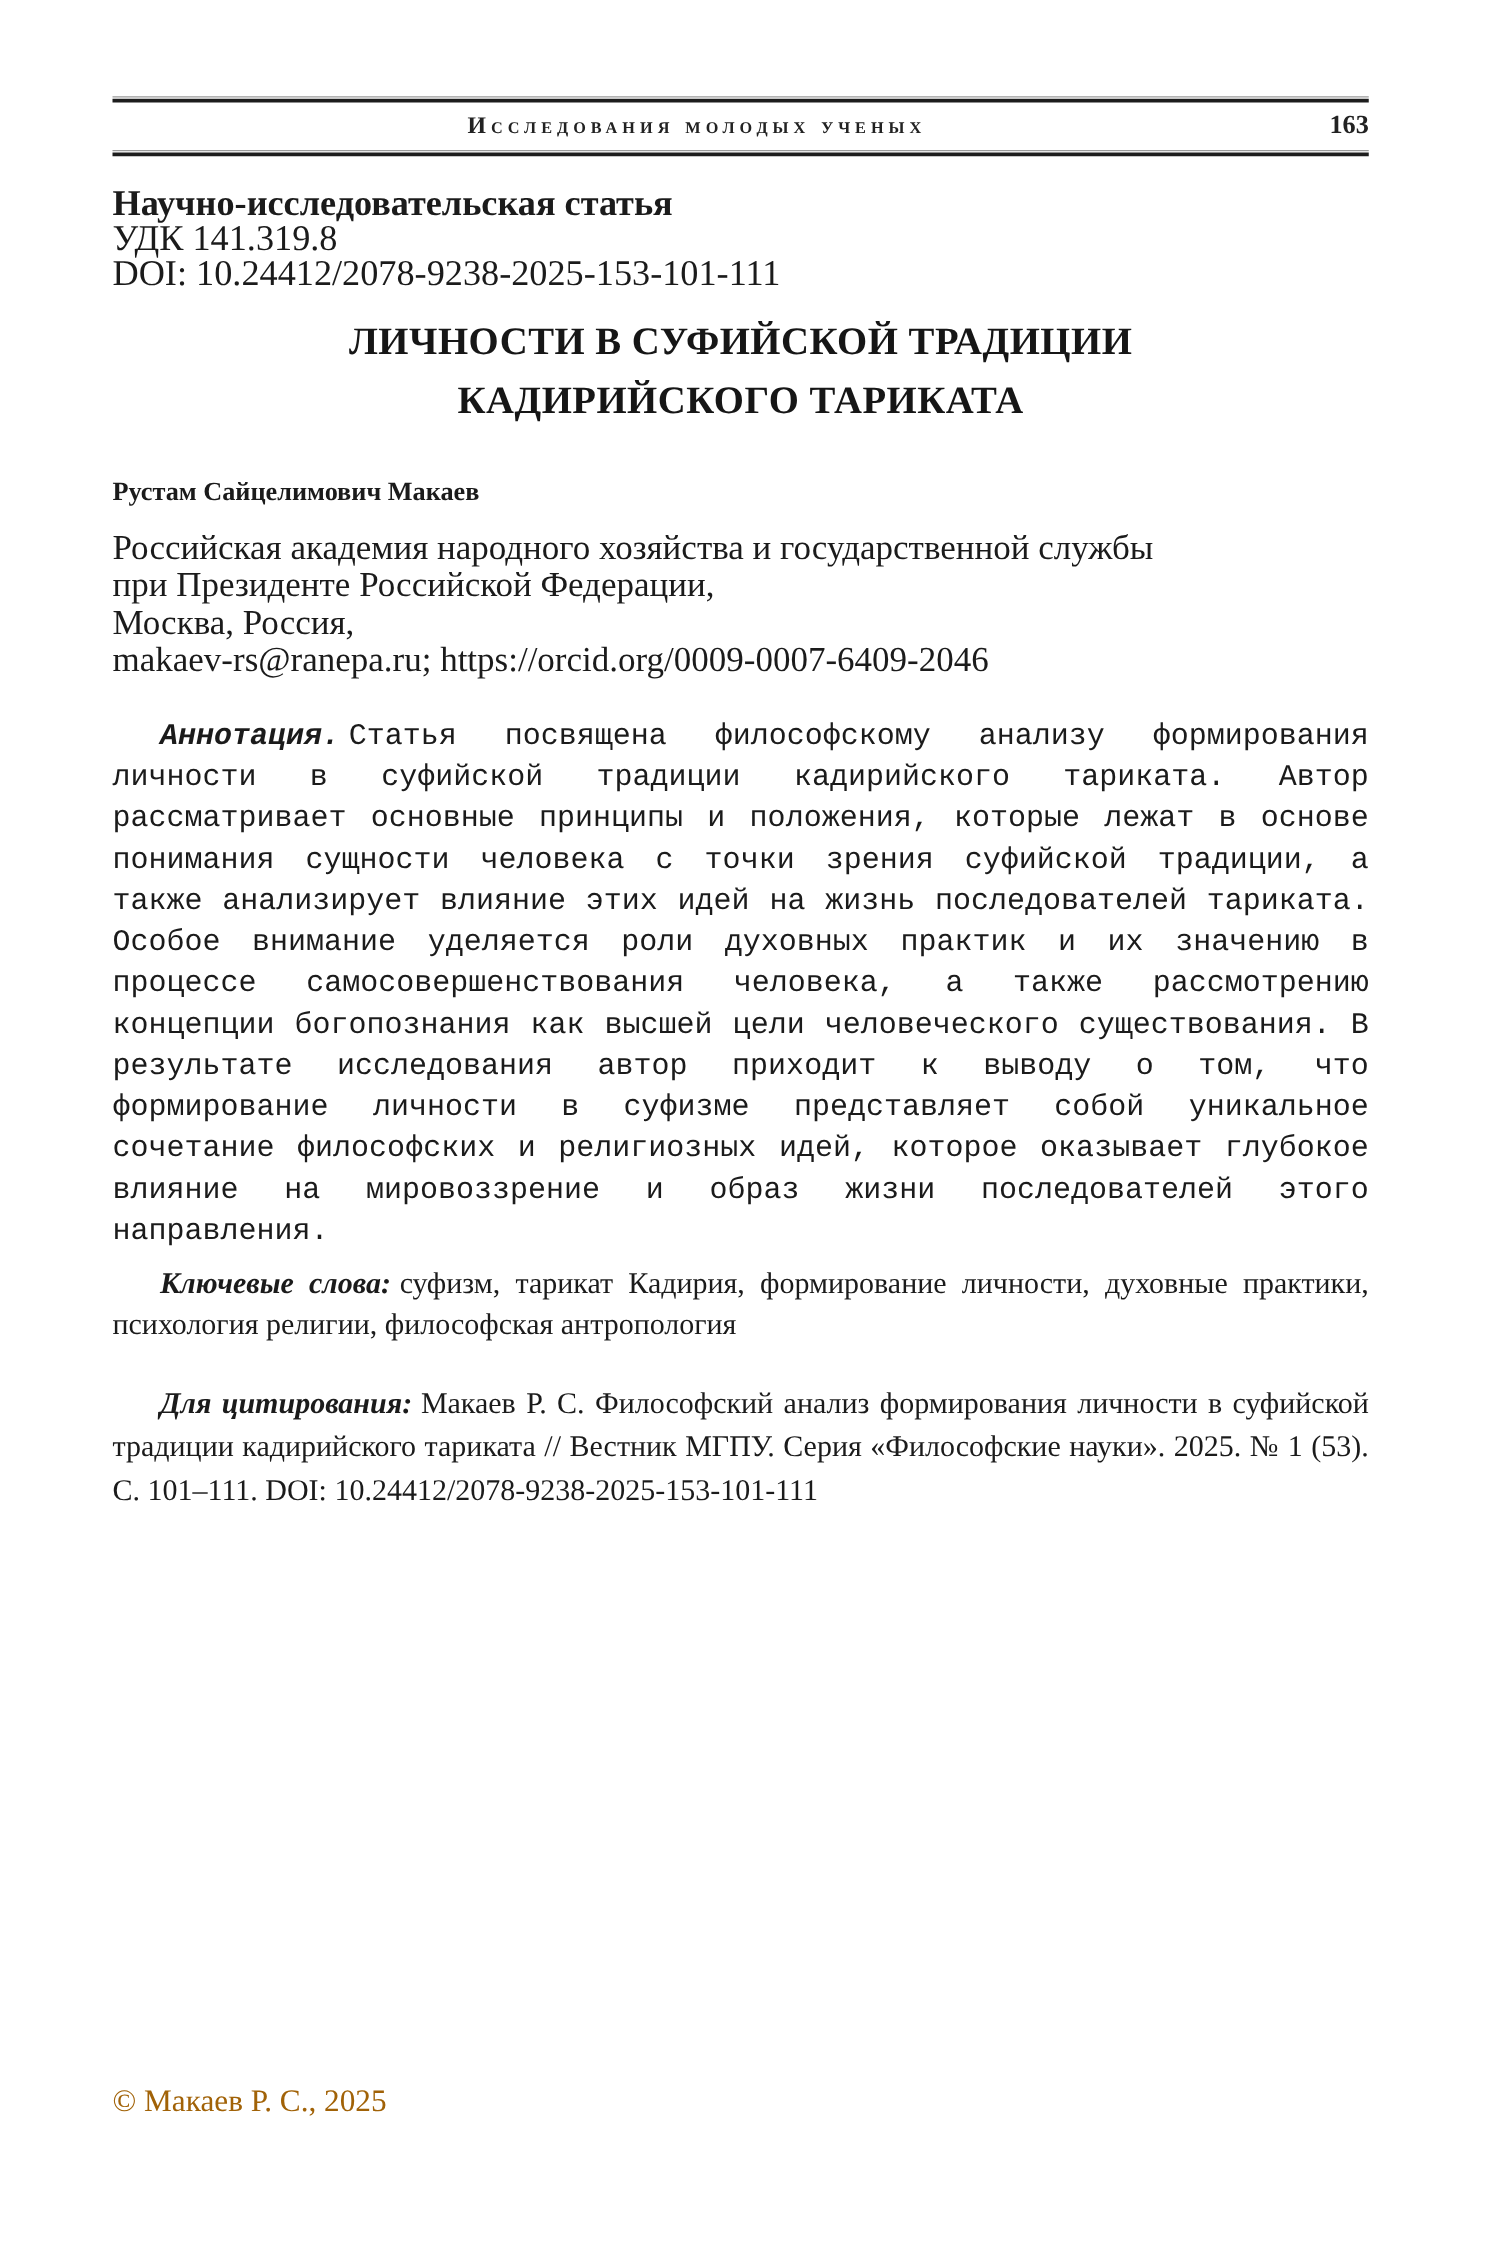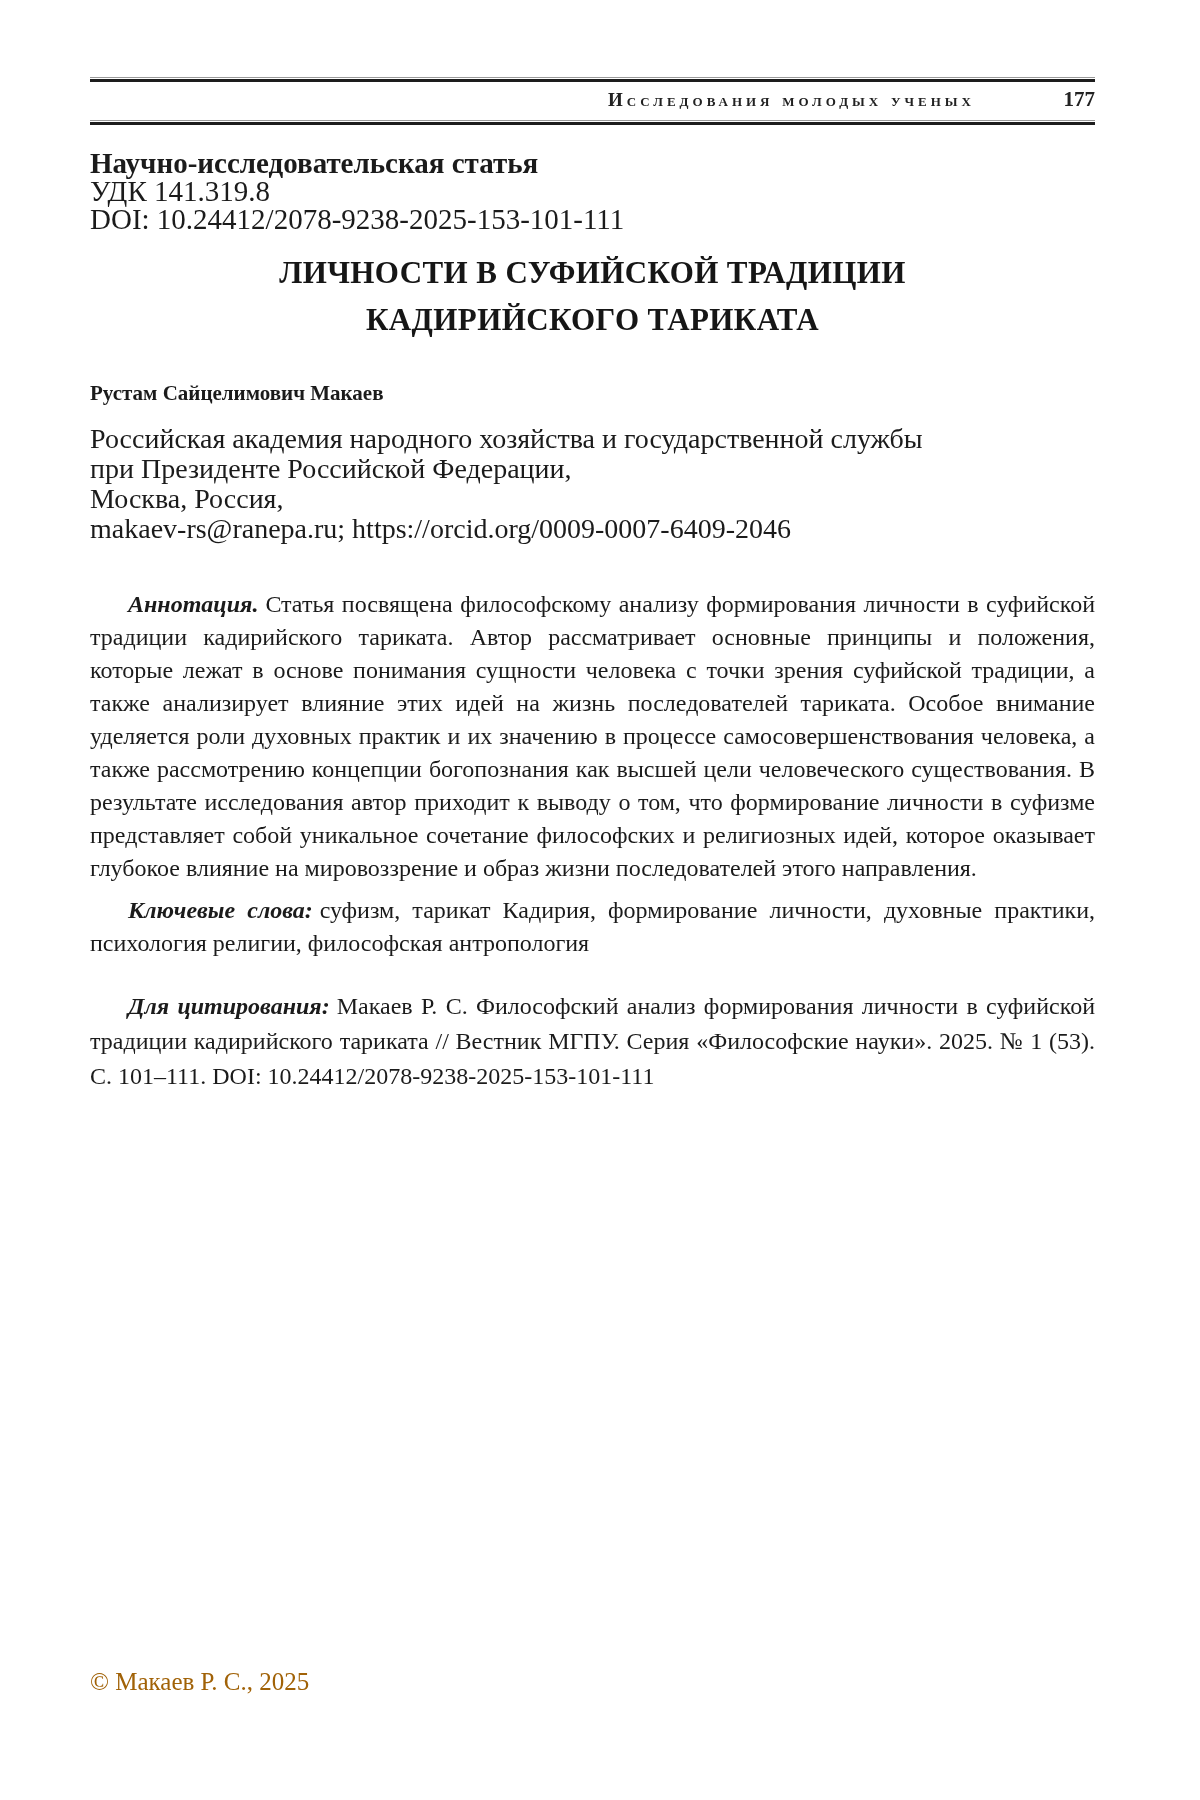--- a/index.html
+++ b/index.html
@@ -27,21 +27,21 @@
   }
   .rule-top { margin-top: 77px; }
   .header-row {
     display: flex;
     align-items: baseline;
     padding: 7px 0 8px 0;
   }
   .header-spacer { width: 50px; }
   .section-title {
     flex: 1;
-    text-align: right;
+    text-align: center;
     font-variant: small-caps;
     font-weight: bold;
     letter-spacing: 4px;
     font-size: 19px;
     color: #222;
   }
   .page-number {
     width: 120px;
     text-align: right;
     font-weight: bold;
@@ -75,21 +75,21 @@
     font-size: 28px;
     line-height: 30px;
   }
   .para {
     margin: 0;
     font-size: 24px;
     line-height: 33px;
     text-align: justify;
     text-indent: 38px;
   }
-  .abstract { margin-top: 44px; }
+  .abstract { margin-top: 29px; font-family: Liberation Mono, monospace; }
   .keywords { margin-top: 9px; }
   .citation { margin-top: 29px; line-height: 35px; }
   .lbl {
     font-weight: bold;
     font-style: italic;
     margin-right: 7px;
   }
   .footer {
     position: absolute;
     left: 90px;
@@ -102,21 +102,21 @@
 <body>
 
 <div class="page">
   <div class="content">
 
     <div class="double-rule rule-top"></div>
 
     <div class="header-row">
       <div class="header-spacer"></div>
       <div class="section-title">Исследования молодых ученых</div>
-      <div class="page-number">177</div>
+      <div class="page-number">163</div>
     </div>
 
     <div class="double-rule"></div>
 
     <div class="meta">
       <div class="article-type">Научно-исследовательская статья</div>
       <div>УДК 141.319.8</div>
       <div>DOI: 10.24412/2078-9238-2025-153-101-111</div>
     </div>
 

